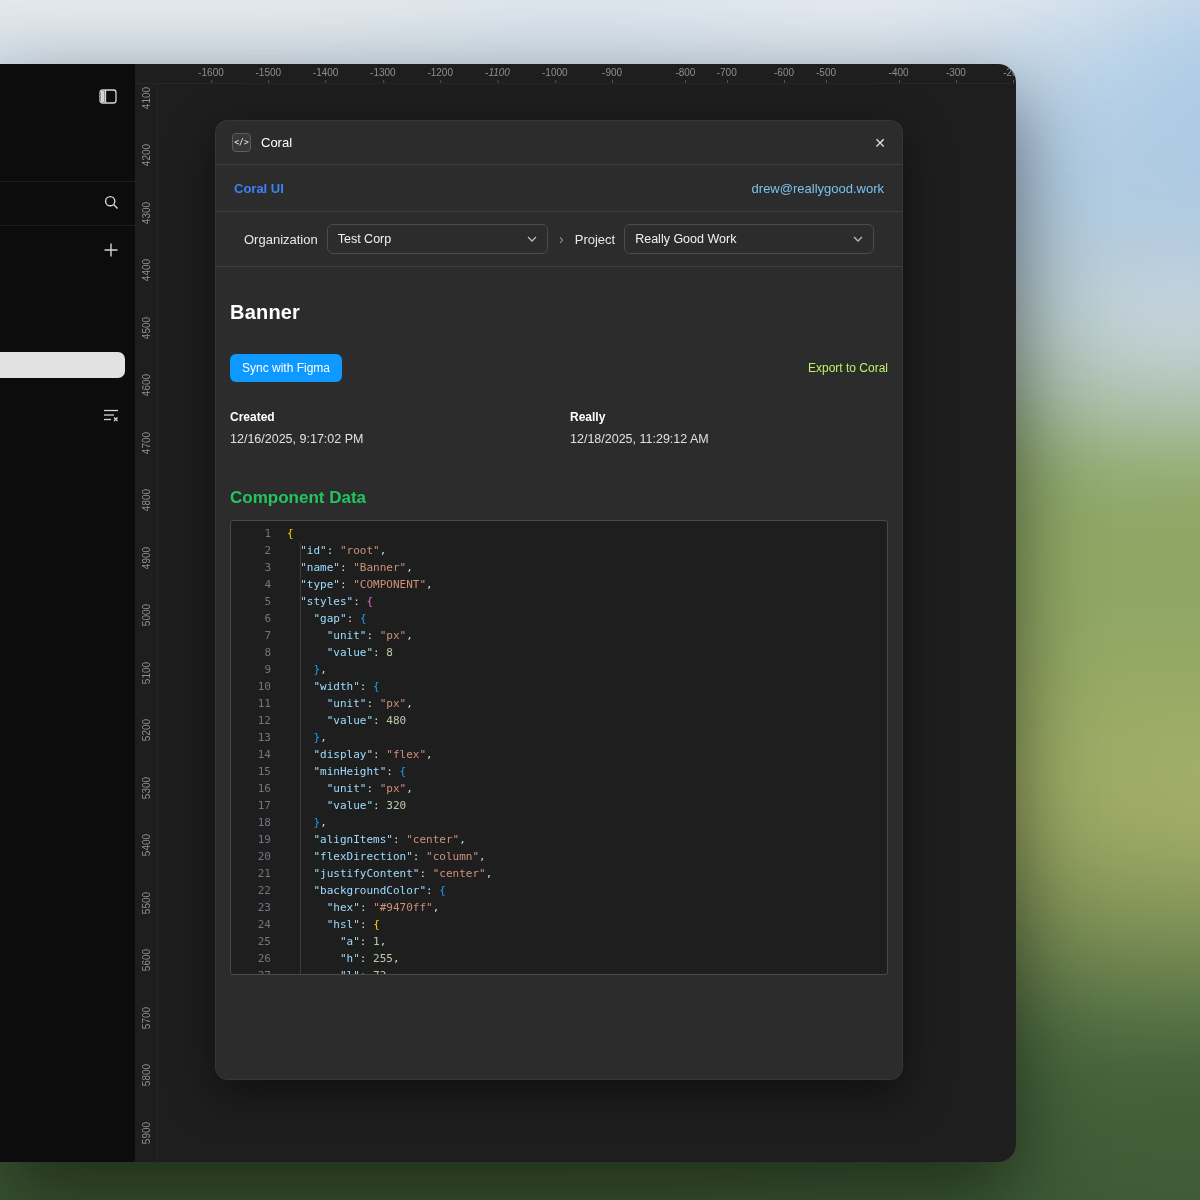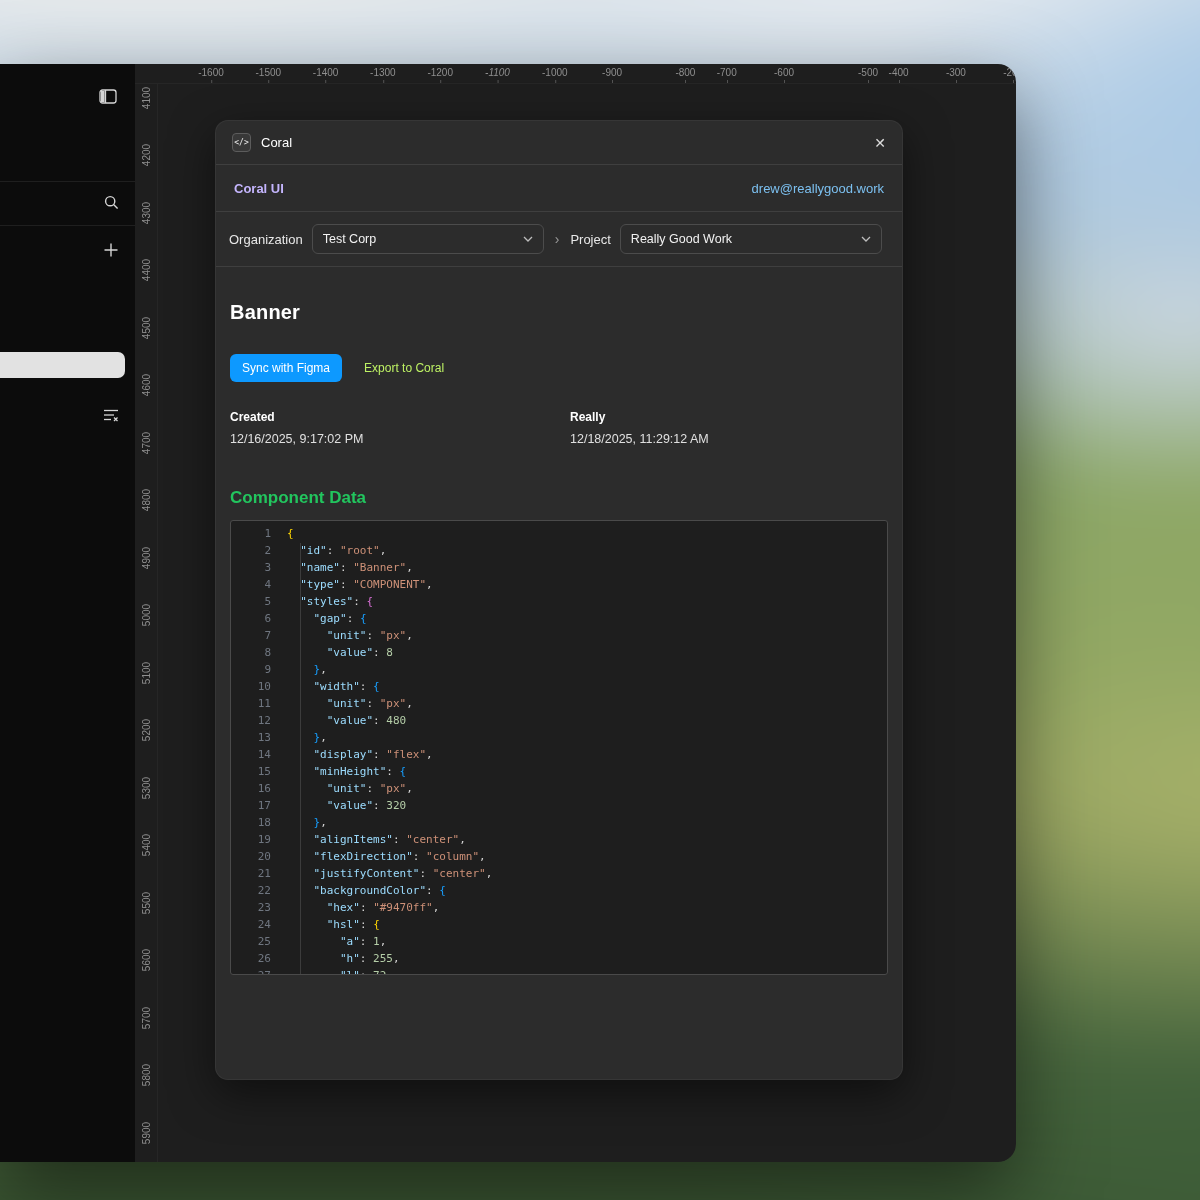--- a/index.html
+++ b/index.html
@@ -46,33 +46,33 @@
 
   
   .modal{position:absolute;left:215px;top:56px;width:688px;height:960px;background:#2c2c2c;border-radius:13px;
     box-shadow:0 14px 44px rgba(0,0,0,.5);overflow:hidden;border:1px solid rgba(255,255,255,.05);}
   .m-header{display:flex;align-items:center;height:44px;padding:0 16px;border-bottom:1px solid rgba(255,255,255,.09);}
   .code-badge{width:19px;height:19px;border-radius:4px;background:#383838;border:1px solid #5c5c5c;color:#ececec;
     font-family:"DejaVu Sans Mono",monospace;font-size:8px;display:flex;align-items:center;justify-content:center;flex:none;}
   .m-title{margin-left:10px;font-size:13px;color:#ffffff;font-weight:500;}
   .m-close{margin-left:auto;font-size:14px;color:#dcdcdc;cursor:pointer;line-height:1;}
   .m-account{display:flex;align-items:center;justify-content:space-between;height:47px;padding:0 18px;border-bottom:1px solid rgba(255,255,255,.09);}
-  .app-name{font-size:13px;color:#c4b5fd;font-weight:600;}
+  .app-name{font-size:13px;color:#3b82f6;font-weight:600;}
   .email-link{font-size:13px;color:#7cc0f0;text-decoration:none;cursor:pointer;}
-  .m-selectors{display:flex;align-items:center;height:55px;padding:0 13px;gap:9px;border-bottom:1px solid rgba(255,255,255,.09);}
+  .m-selectors{display:flex;align-items:center;height:55px;padding:0 28px;gap:9px;border-bottom:1px solid rgba(255,255,255,.09);}
   .sel-label{font-size:13px;color:#e8e8e8;}
   .dropdown{display:flex;align-items:center;justify-content:space-between;height:30px;border:1px solid #4c4c4c;
     border-radius:6px;padding:0 10px;font-size:12.5px;color:#f2f2f2;cursor:pointer;background:transparent;}
   .dd-org{width:232px;}
   .dd-proj{width:262px;}
   .sep{font-size:14px;color:#9a9a9a;padding:0 2px;}
 
   .m-content{padding:0 14px;}
   .component-name{font-size:20px;line-height:24px;color:#ffffff;margin-top:33px;font-weight:700;letter-spacing:.2px;}
-  .btn-row{display:flex;align-items:center;gap:22px;margin-top:30px;}
+  .btn-row{display:flex;align-items:center;gap:22px;margin-top:30px;justify-content:space-between;}
   .btn-primary{height:28px;padding:0 12px;background:#0d99ff;border:none;border-radius:6px;color:#fff;
     font-size:12px;font-family:inherit;cursor:pointer;}
   .btn-ghost{background:none;border:none;color:#bef264;font-size:12px;font-family:inherit;cursor:pointer;padding:0;}
   .dates{display:grid;grid-template-columns:340px 1fr;margin-top:28px;}
   .date-label{font-size:12px;line-height:15px;font-weight:700;color:#ffffff;}
   .date-value{font-size:12.5px;line-height:16px;color:#e0e0e0;margin-top:6px;}
   .section-heading{font-size:17px;line-height:21px;color:#22c55e;margin-top:40px;font-weight:700;}
 
   
   .code-block{position:relative;margin-top:12px;height:455px;background:#1e1e1e;border:1px solid #4a4a4a;
@@ -135,21 +135,21 @@
         <span class="hr-item" style="left: 133.3px;">-1500</span>
         <span class="hr-item" style="left: 190.6px;">-1400</span>
         <span class="hr-item" style="left: 247.9px;">-1300</span>
         <span class="hr-item" style="left: 305.2px;">-1200</span>
         <span class="hr-item" style="left: 362.5px; font-style: italic;">-1100</span>
         <span class="hr-item" style="left: 419.8px;">-1000</span>
         <span class="hr-item" style="left: 477.1px;">-900</span>
         <span class="hr-item" style="left: 534.4px; margin-left: 16px;">-800</span>
         <span class="hr-item" style="left: 591.7px;">-700</span>
         <span class="hr-item" style="left: 649px;">-600</span>
-        <span class="hr-item" style="left: 733px;">-500</span>
+        <span class="hr-item" style="left: 691px;">-500</span>
         <span class="hr-item" style="left: 763.6px;">-400</span>
         <span class="hr-item" style="left: 820.9px;">-300</span>
         <span class="hr-item" style="left: 878.2px;">-200</span>
       </div>
     <div class="ruler-v">
         <span class="vr-item" style="top: 7.5px;">4100</span>
         <span class="vr-item" style="top: 65px;">4200</span>
         <span class="vr-item" style="top: 122.5px;">4300</span>
         <span class="vr-item" style="top: 180px;">4400</span>
         <span class="vr-item" style="top: 237.5px;">4500</span>

